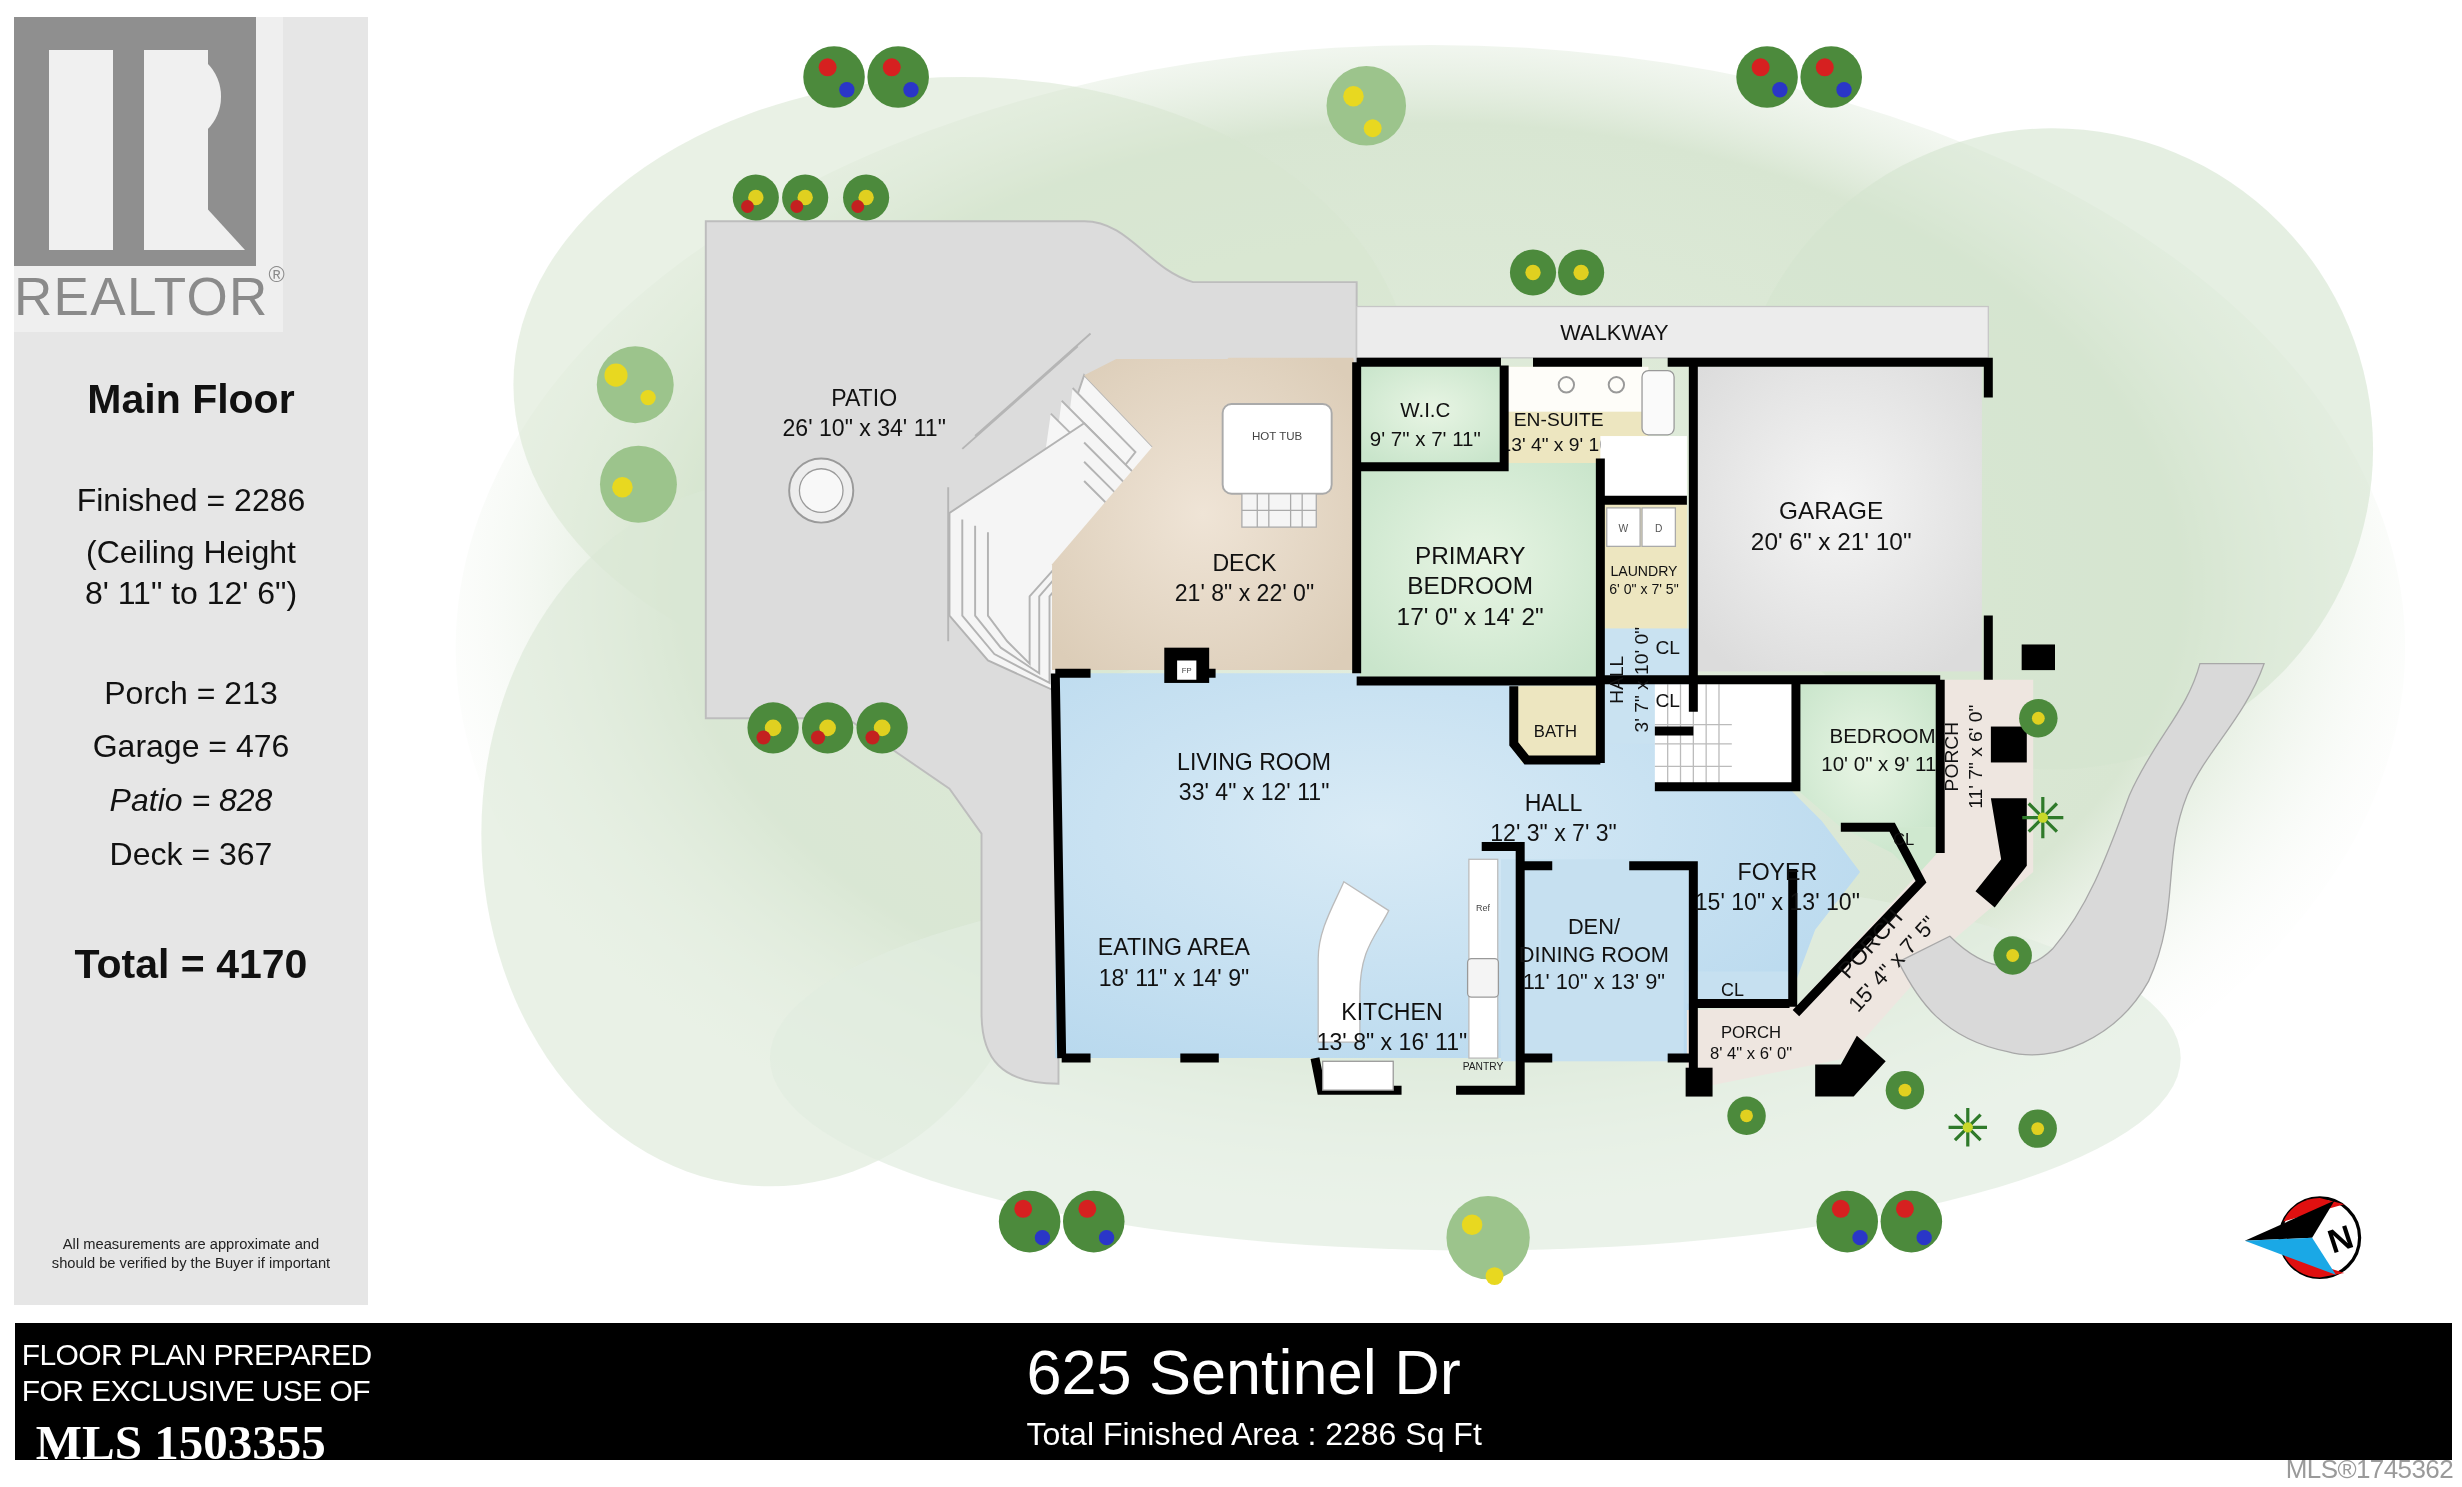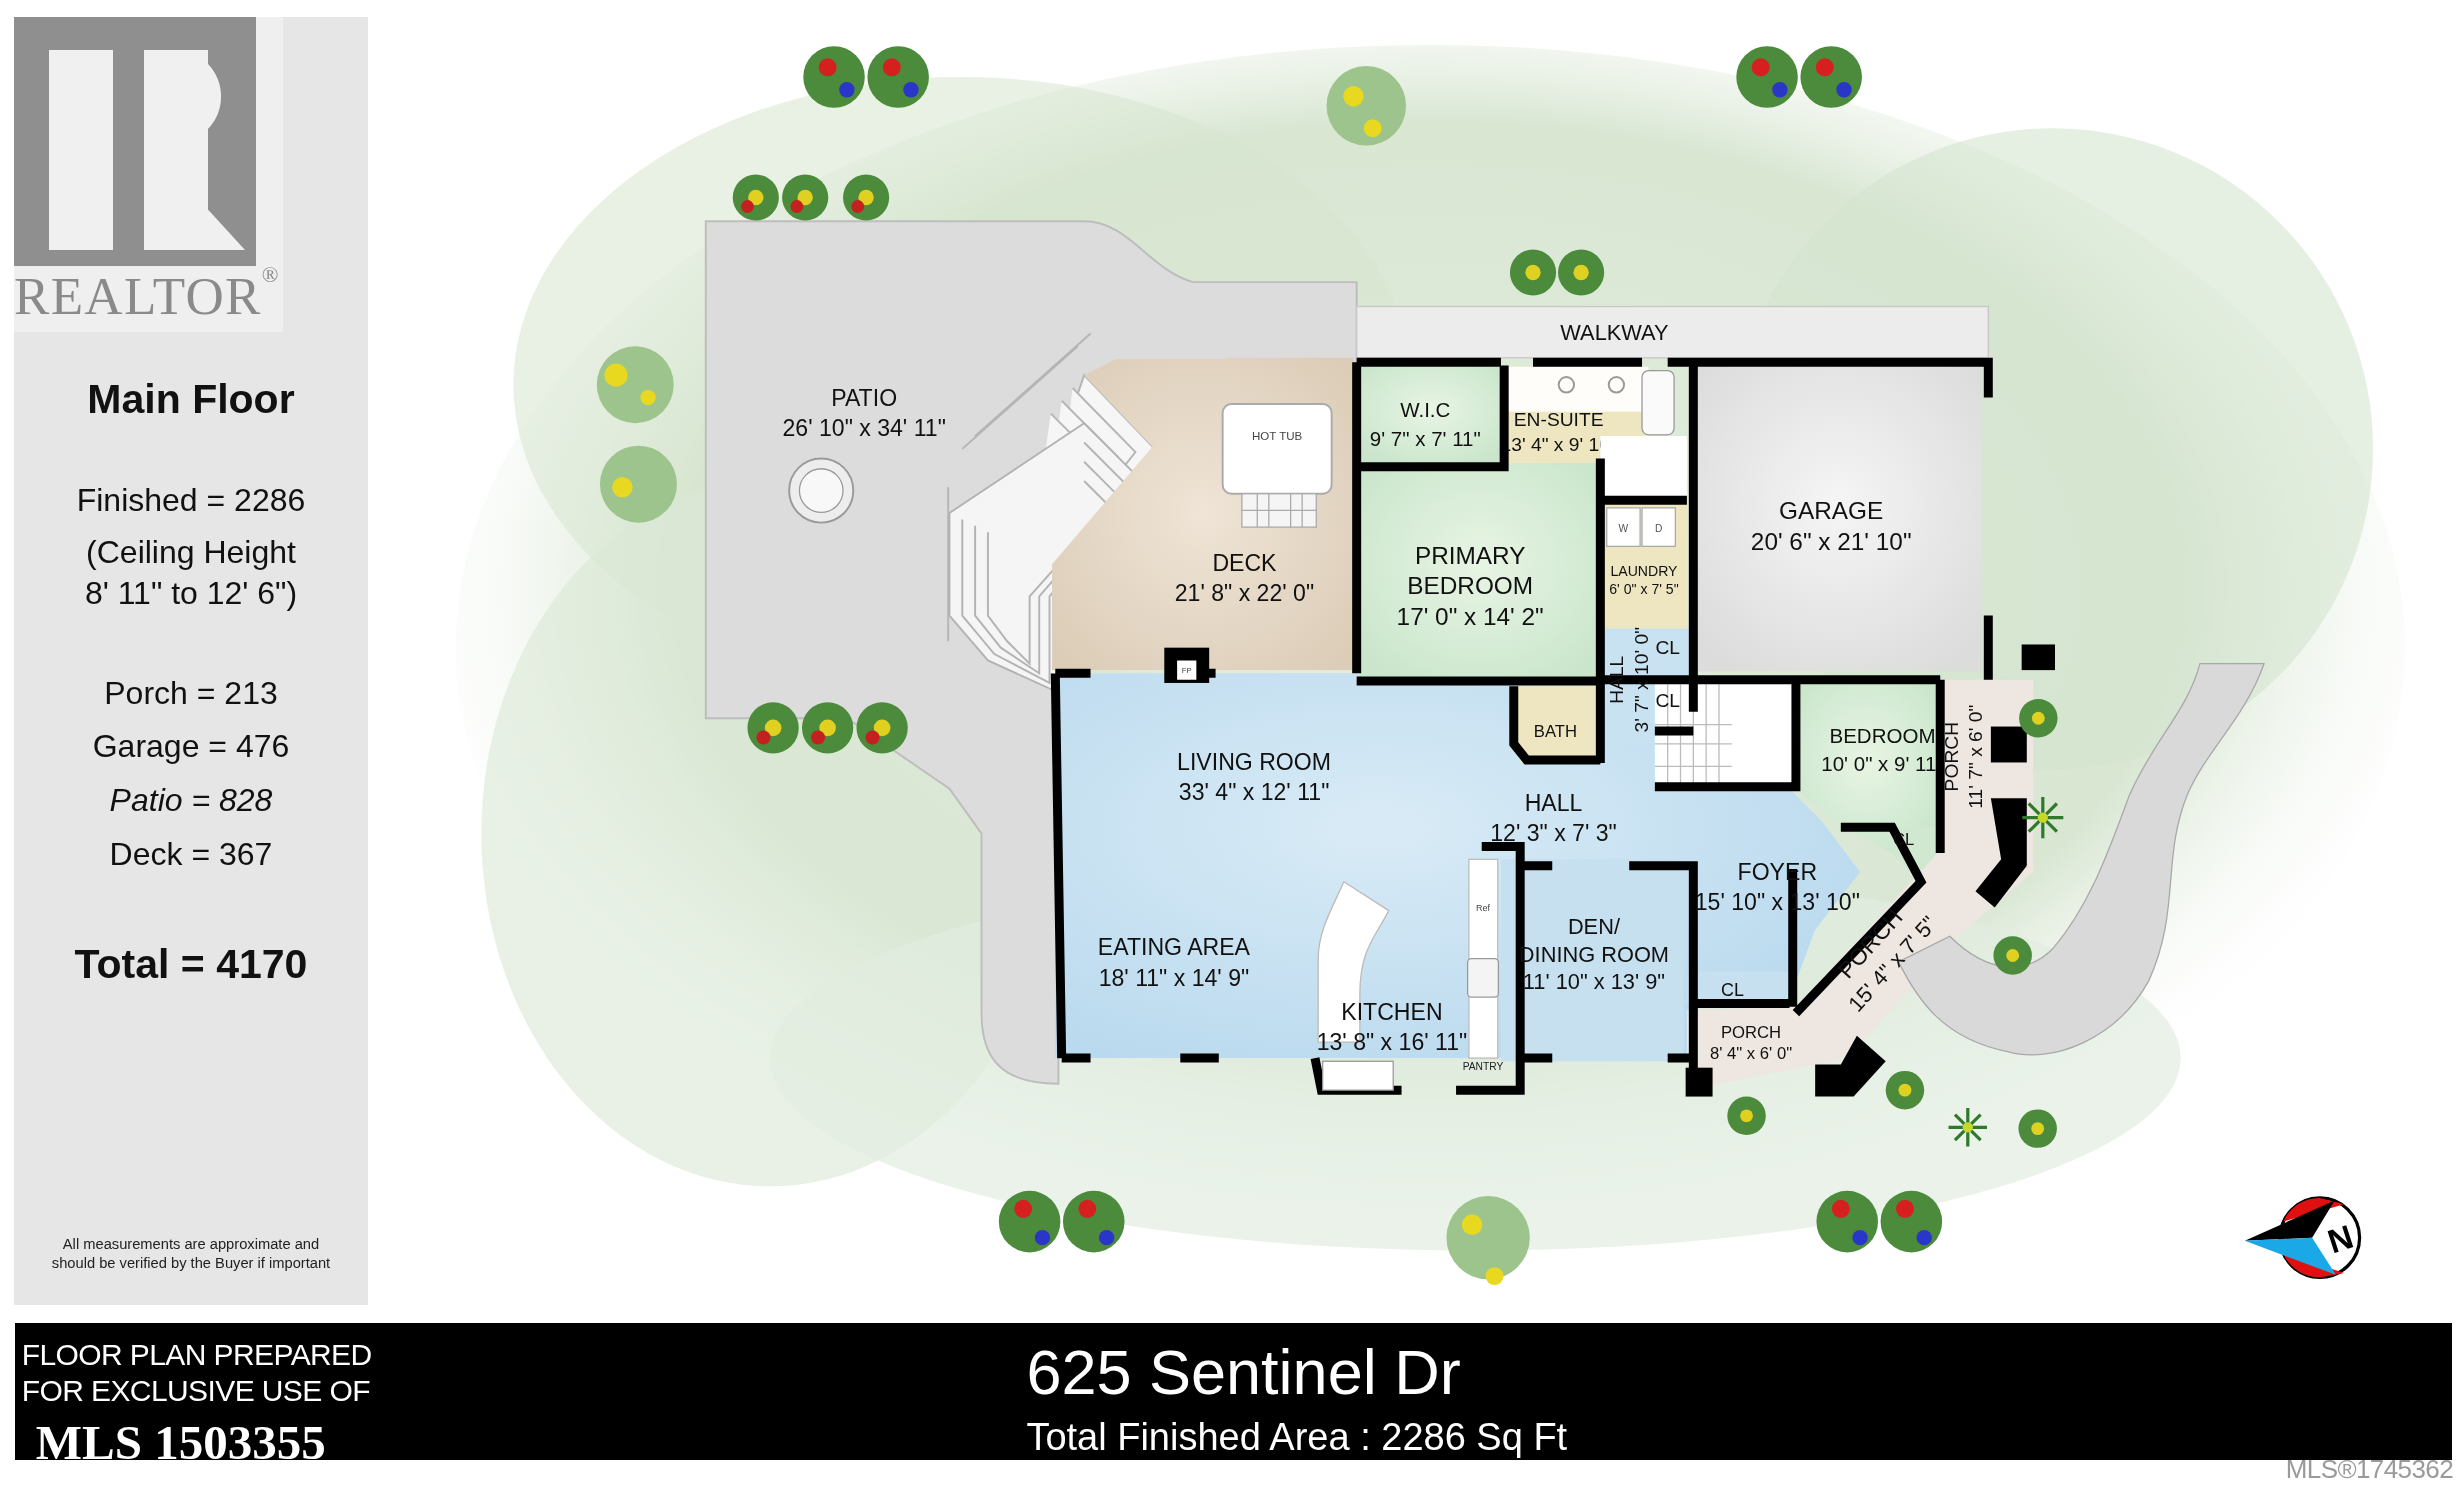--- a/index.html
+++ b/index.html
@@ -1,35 +1,35 @@
 <!DOCTYPE html>
 <html style="font-size:10.3px"><head>
 <meta charset="utf-8">
 <style>
   html,body{margin:0;padding:0;}
   body{width:2462px;height:1488px;position:relative;overflow:hidden;background:#ffffff;font-family:"Liberation Sans",sans-serif;}
   .sidebar{position:absolute;left:14px;top:16.7px;width:354px;height:1288px;background:#e6e6e6;}
   .logo-box{position:absolute;left:14px;top:16.7px;width:269px;height:315px;background:#efefef;}
   .logo-mark{position:absolute;left:0;top:0;width:242px;height:249px;background:#8f8f8f;}
   .logo-bar{position:absolute;background:#f0f0f0;}
-  .logo-text{position:absolute;left:0;top:249px;width:269px;font-size:53px;letter-spacing:1.3px;color:#8a8a8a;font-family:Liberation Serif, serif;font-weight:normal;}
+  .logo-text{position:absolute;left:0;top:249px;width:269px;font-size:53px;letter-spacing:1.3px;color:#8a8a8a;font-family:Liberation Sans, sans-serif;font-weight:normal;text-align:center;}
   .logo-reg{font-size:22px;vertical-align:top;position:relative;top:-3.8px;}
   .side-text{position:absolute;left:14px;width:354px;text-align:center;color:#111;}
   .t-title{font-weight:bold;font-size:41px;}
   .t-big{font-size:32px;}
   .t-mid{font-size:32px;}
   .t-total{font-weight:bold;font-size:41px;}
   .t-note{font-size:14.7px;color:#222;line-height:19px;}
   .plan{position:absolute;left:385px;top:0;width:2078px;height:1321px;}
   .footer{position:absolute;left:15.4px;top:1323px;width:2437px;height:137px;background:#000;}
   .f-left{position:absolute;left:6.4px;top:14px;width:359px;color:#fff;}
   .f-line{font-size:30px;line-height:36px;font-family:"Liberation Sans",sans-serif;letter-spacing:-0.6px;}
   .f-mls{font-family:"Liberation Serif",serif;font-weight:bold;font-size:49px;margin-top:5.1px;padding-left:14px;}
   .f-addr{position:absolute;left:1011px;top:13px;color:#fff;font-size:63px;font-family:"Liberation Sans",sans-serif;}
-  .f-area{position:absolute;left:1011px;top:93px;color:#fff;font-size:38px;}
+  .f-area{position:absolute;left:1011px;top:93px;color:#fff;font-size:32px;}
   .watermark{position:absolute;right:9px;bottom:2.6px;color:#9a9a9a;font-size:26px;letter-spacing:-0.6px;}
   svg text{font-family:"Liberation Sans",sans-serif;}
 </style>
 </head>
 <body>
 
 <div class="sidebar"></div>
 <div class="logo-box">
   <div class="logo-mark">
     <div class="logo-bar" style="left:35px;top:33px;width:64px;height:200px;"></div>

